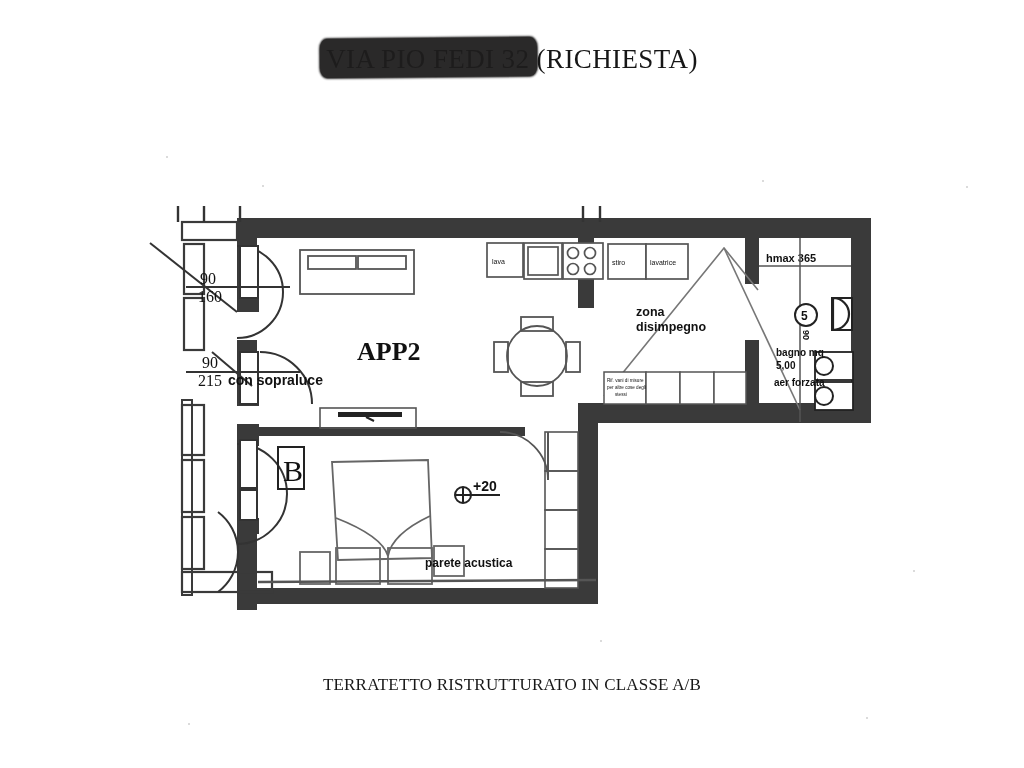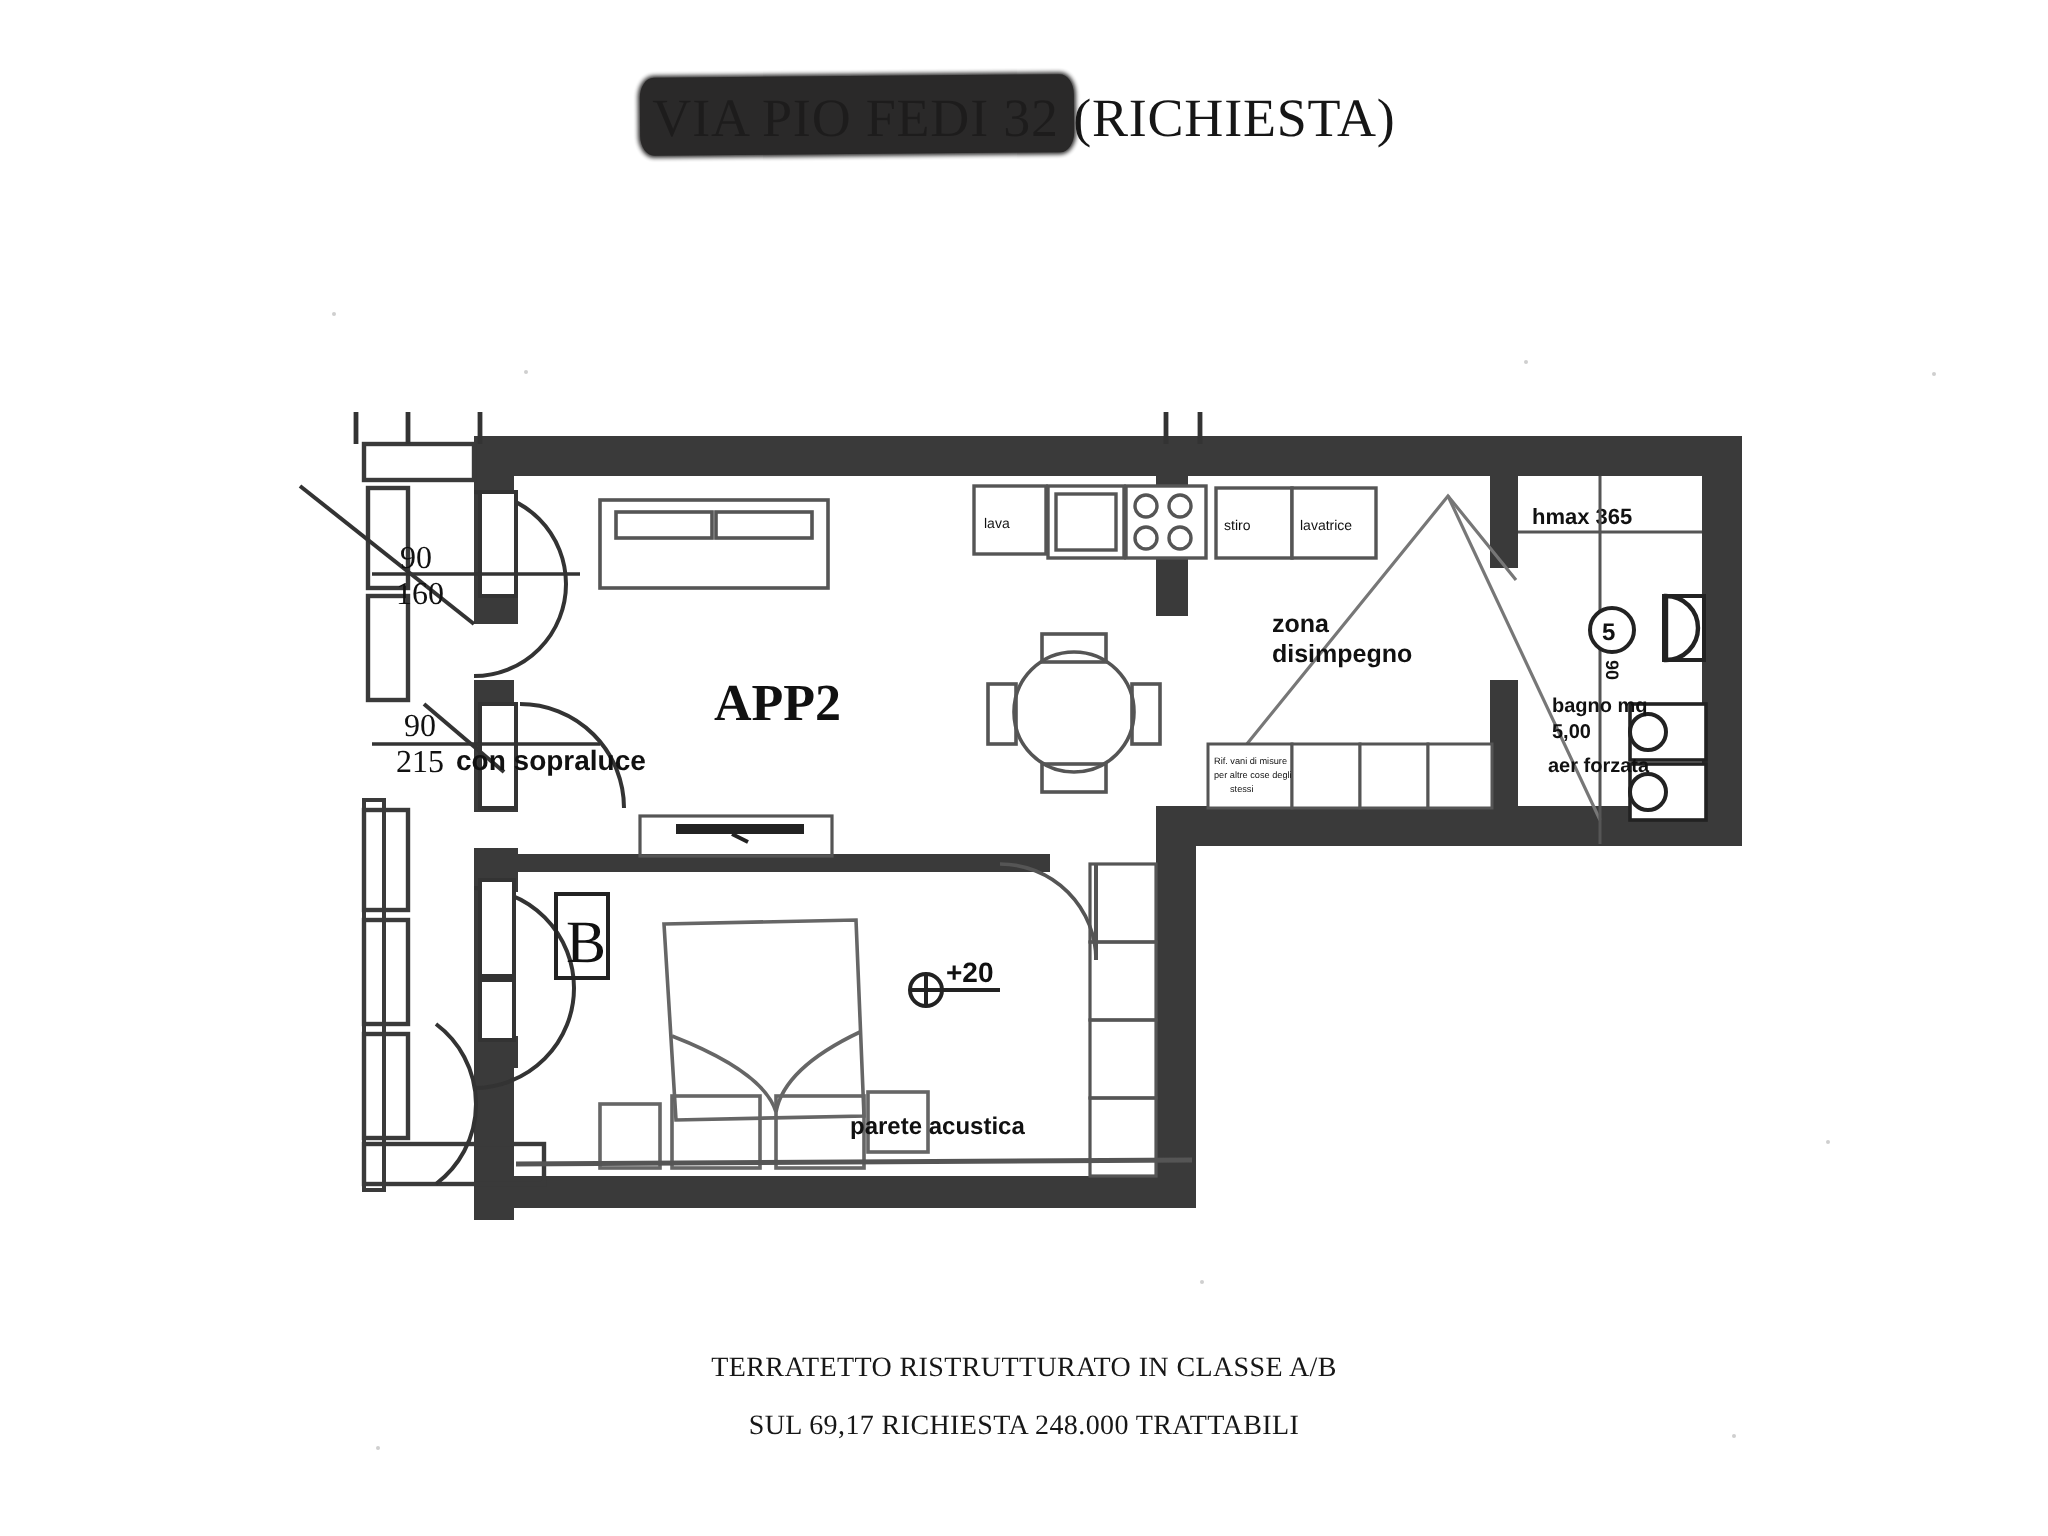--- a/index.html
+++ b/index.html
@@ -54,21 +54,21 @@
   }
 
   
   #footer-text {
     position: absolute;
     left: 0;
     top: 670px;
     width: 1024px;
     text-align: center;
     font-family: "Liberation Serif", serif;
-    font-size: 14px;
+    font-size: 17px;
     line-height: 29px;
     color: #171717;
     letter-spacing: 0.2px;
   }
 
   
   #floor-plan {
     position: absolute;
     left: 0;
     top: 0;
@@ -291,21 +291,20 @@
     </g>
 
     <text class="plan-label" x="425" y="567" font-size="12" font-weight="bold">parete acustica</text>
     <line x1="258" y1="582" x2="596" y2="580" stroke="#555" stroke-width="2.5"></line>
   </g>
 
 </svg>
 
 <div id="footer-text">
   <div>TERRATETTO RISTRUTTURATO IN CLASSE A/B</div>
-  <div>SUL 69,17 RICHIESTA 248.000 TRATTABILI</div>
 </div>
 
 <div class="noise-dot" style="left:166px;top:156px;"></div>
 <div class="noise-dot" style="left:262px;top:185px;"></div>
 <div class="noise-dot" style="left:762px;top:180px;"></div>
 <div class="noise-dot" style="left:966px;top:186px;"></div>
 <div class="noise-dot" style="left:913px;top:570px;"></div>
 <div class="noise-dot" style="left:188px;top:723px;"></div>
 <div class="noise-dot" style="left:866px;top:717px;"></div>
 <div class="noise-dot" style="left:600px;top:640px;"></div>

